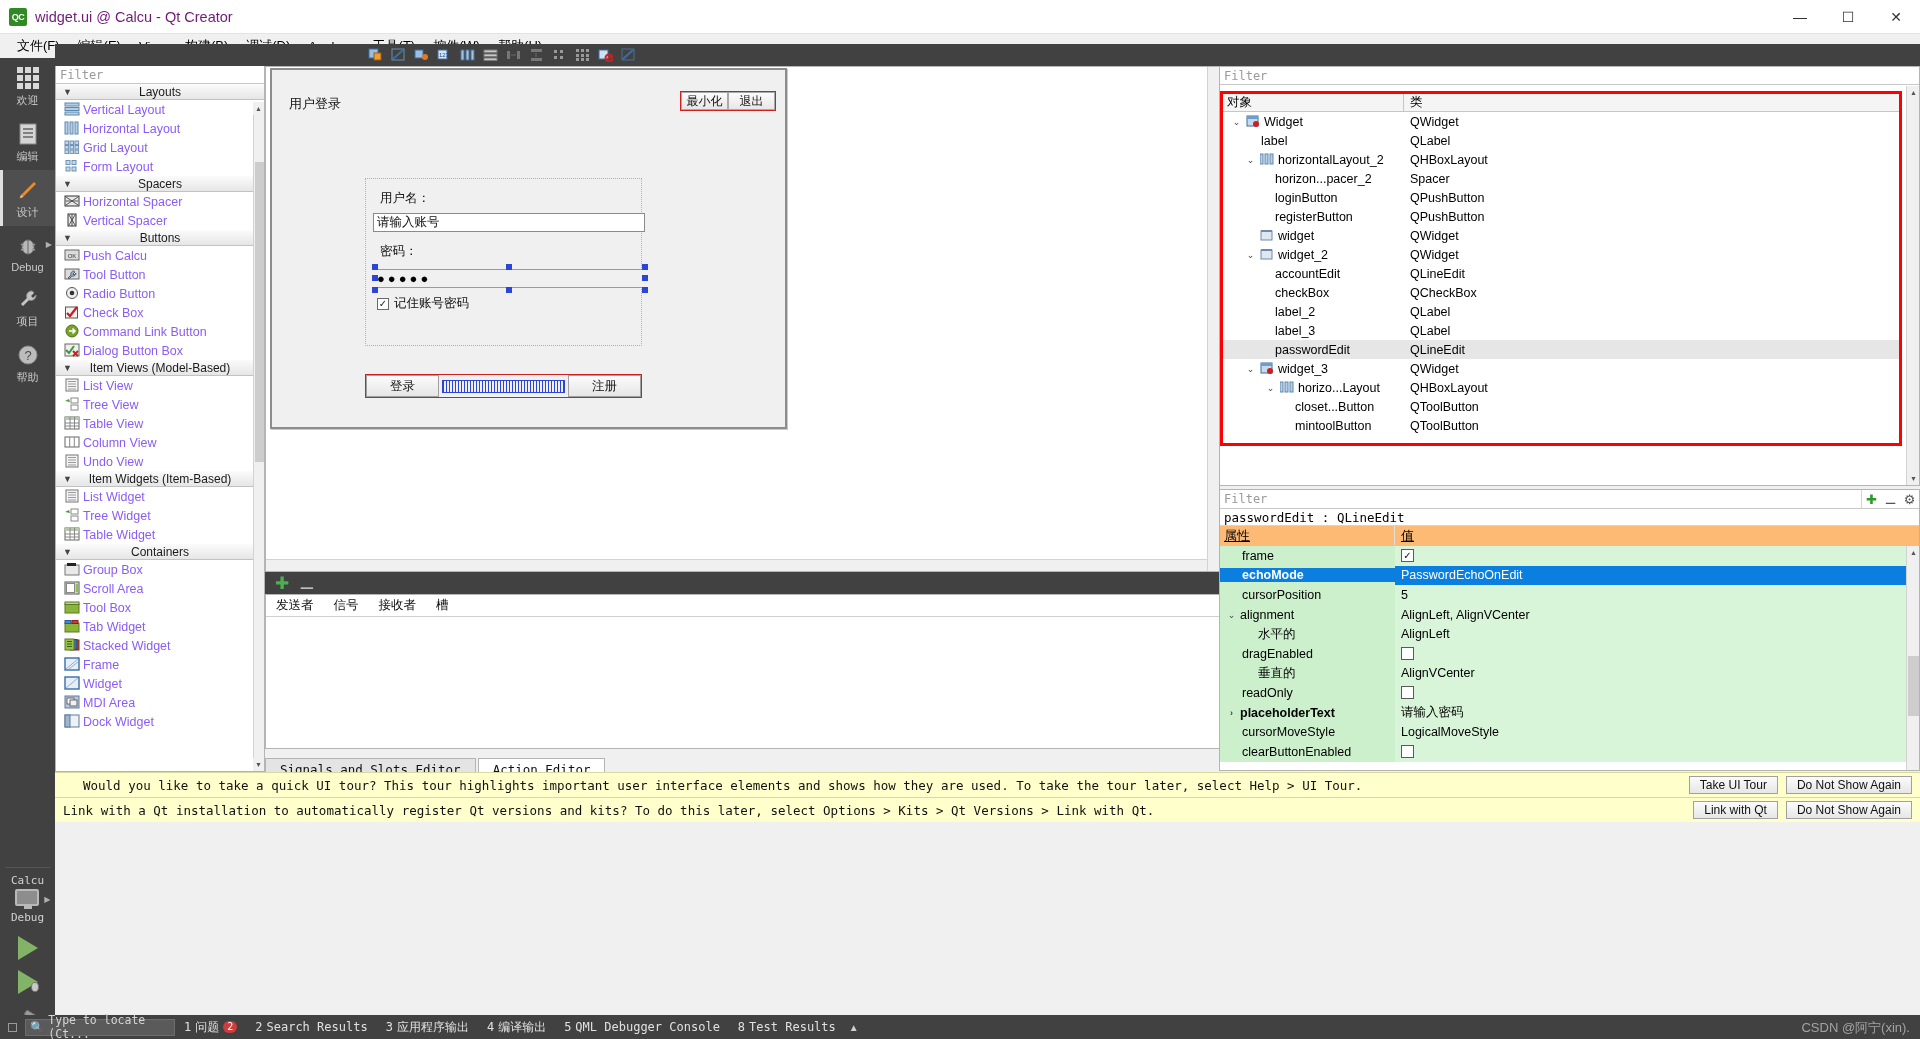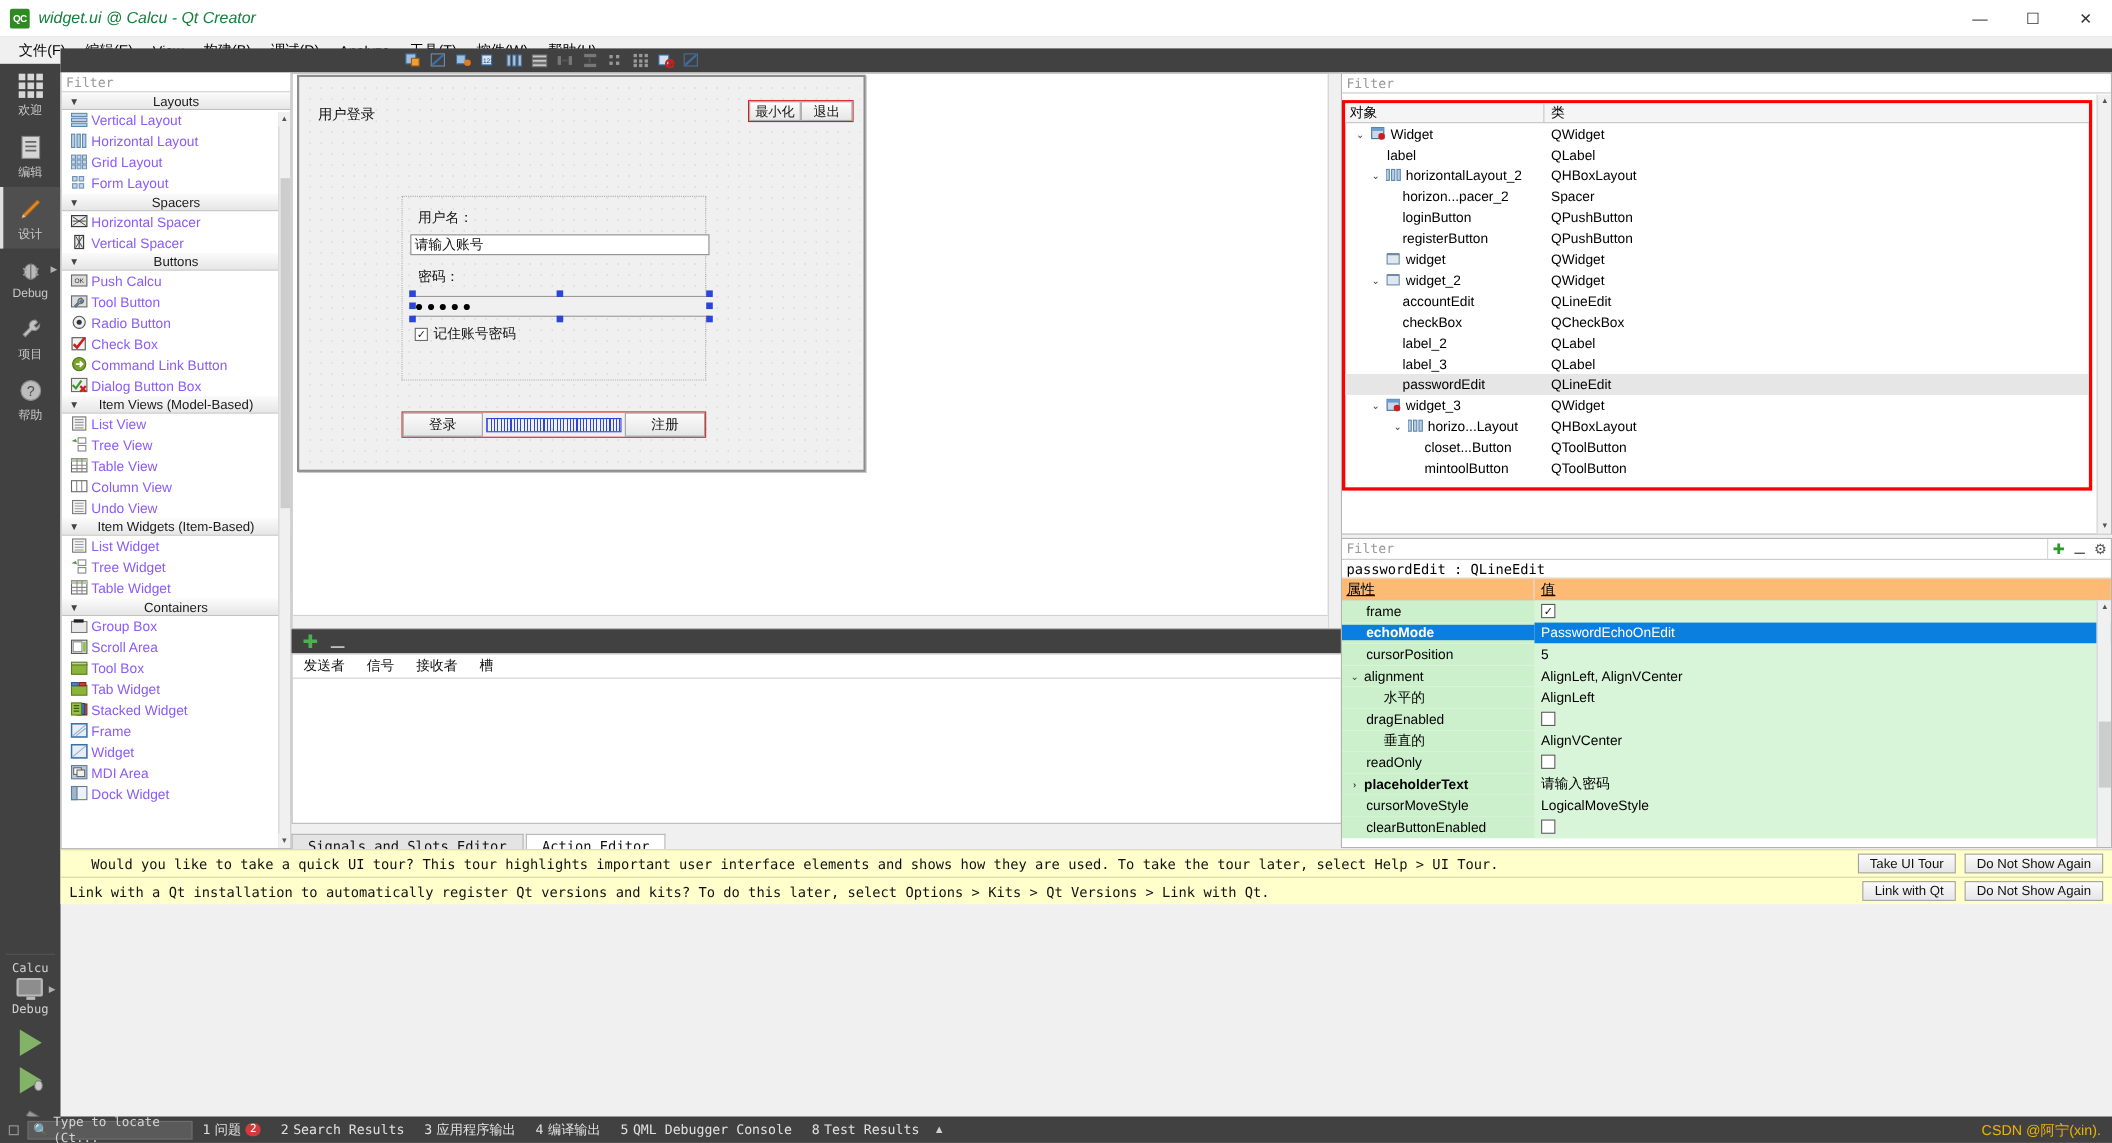--- a/index.html
+++ b/index.html
@@ -18,21 +18,21 @@
   .titlebar {
     height:34px; background:#ffffff; display:flex; align-items:center;
     border-bottom:1px solid #e3e3e3; position:relative;
   }
   .title-logo {
     width:18px; height:18px; margin-left:9px; margin-right:8px;
     background:#2f8a24; border-radius:2px; color:#fff;
     font-size:9px; font-weight:bold; display:flex; align-items:center; justify-content:center;
     letter-spacing:-0.5px;
   }
-  .title-text { font-size:14.5px; color:#15803d;font-style:italic; }
+  .title-text { font-size:14.5px; color:#701a75; }
   .win-buttons { position:absolute; right:0; top:0; height:34px; display:flex; }
   .win-btn {
     width:48px; height:34px; display:flex; align-items:center; justify-content:center;
     color:#333; font-size:14px;
   }
 
   
   .menubar {
     height:24px; background:#f0f0f0; display:flex; align-items:center;
     padding-left:8px; font-size:13px; color:#000;
@@ -275,21 +275,21 @@
     width:150px; height:17px; background:#5a5a5a; border:1px solid #6d6d6d; margin-left:8px;
     display:flex; align-items:center; gap:4px; padding:0 4px; font-size:11.5px; color:#d5d5d5;
     font-family:"DejaVu Sans Mono", monospace;
   }
   .sb-item { padding:0 9px; display:flex; align-items:center; gap:4px; font-family:"DejaVu Sans Mono", monospace; }
   .badge {
     background:#d23b3b; color:#fff; border-radius:7px; font-size:10px; padding:0 4px; line-height:12px;
     display:inline-block; min-width:13px; text-align:center;
   }
   .watermark {
-    position:absolute; right:10px; bottom:2px; color:#eab308; font-size:13px;
+    position:absolute; right:10px; bottom:2px; color:#a3a3a3; font-size:13px;
     font-family:"Liberation Sans", sans-serif;
   }
   .sq { width:9px; height:9px; border:1px solid #9a9a9a; display:inline-block; }
 </style>
 </head>
 <body>
 
 <div class="app">
 
   <div class="titlebar">

